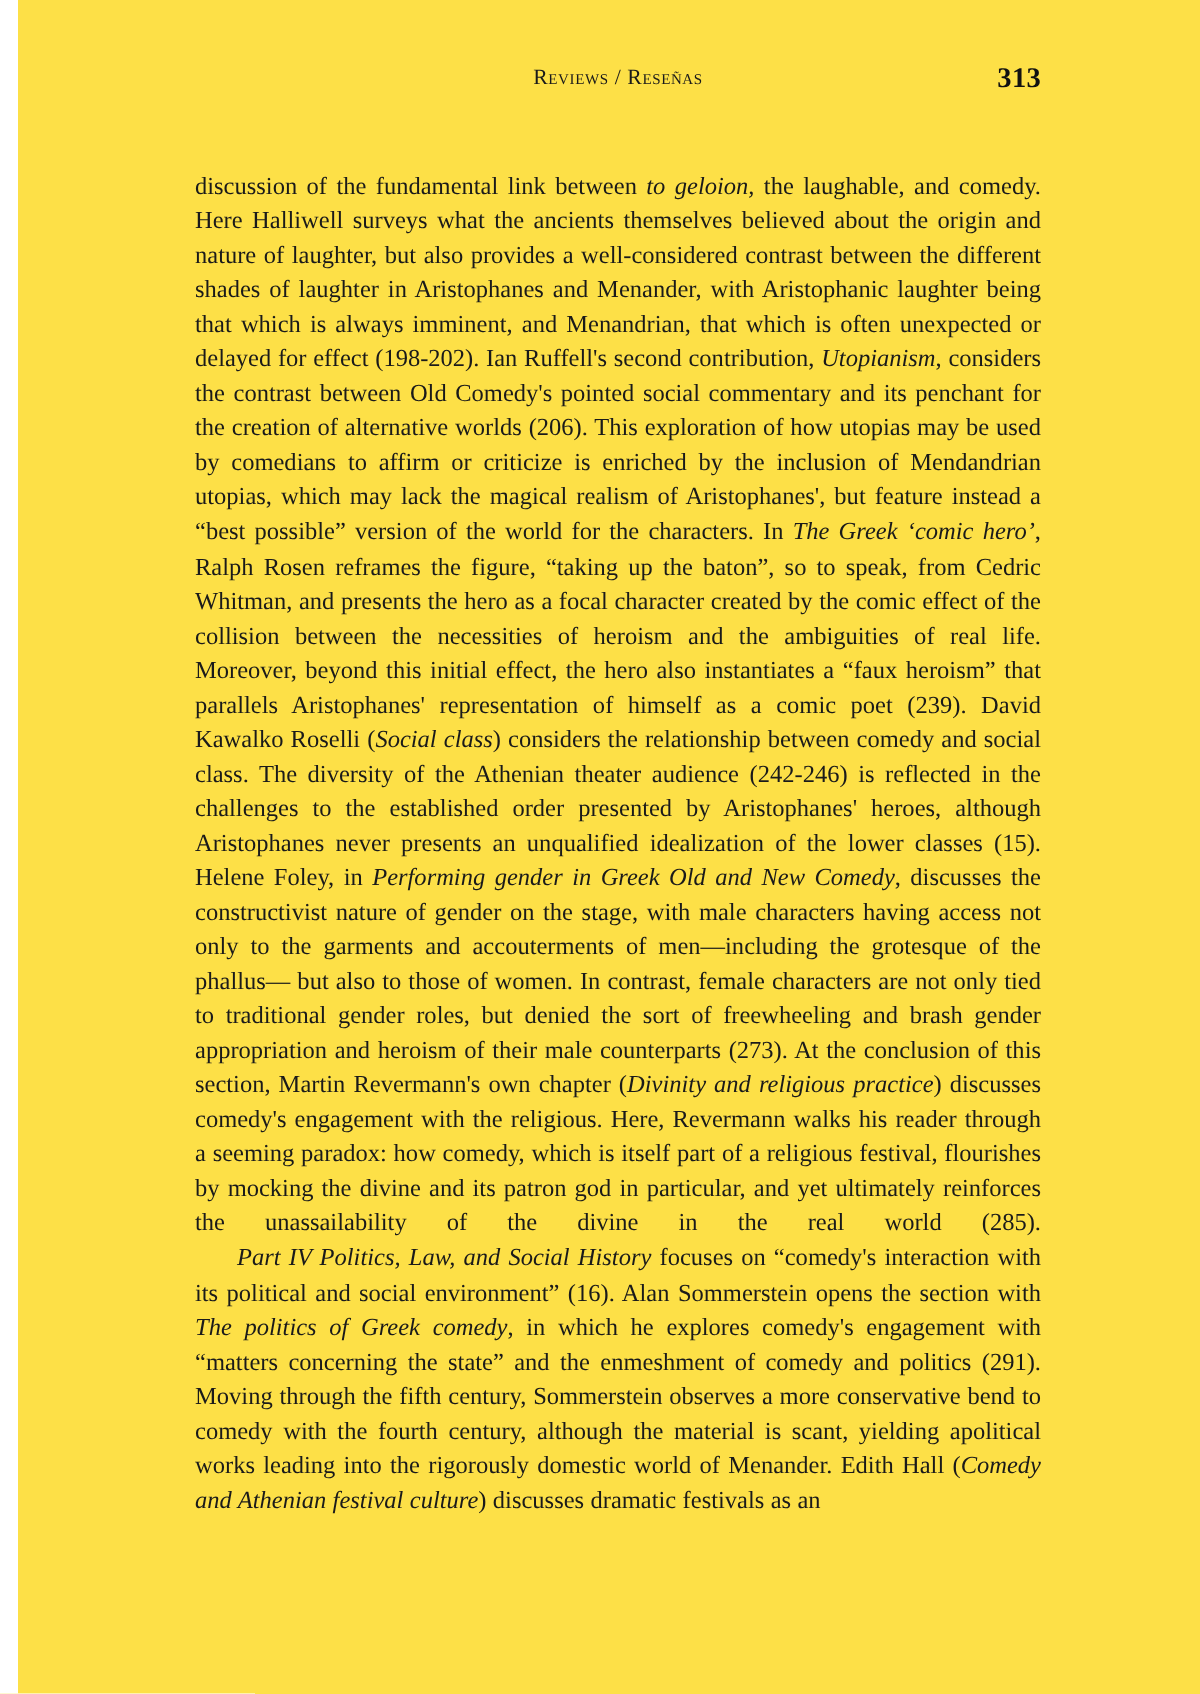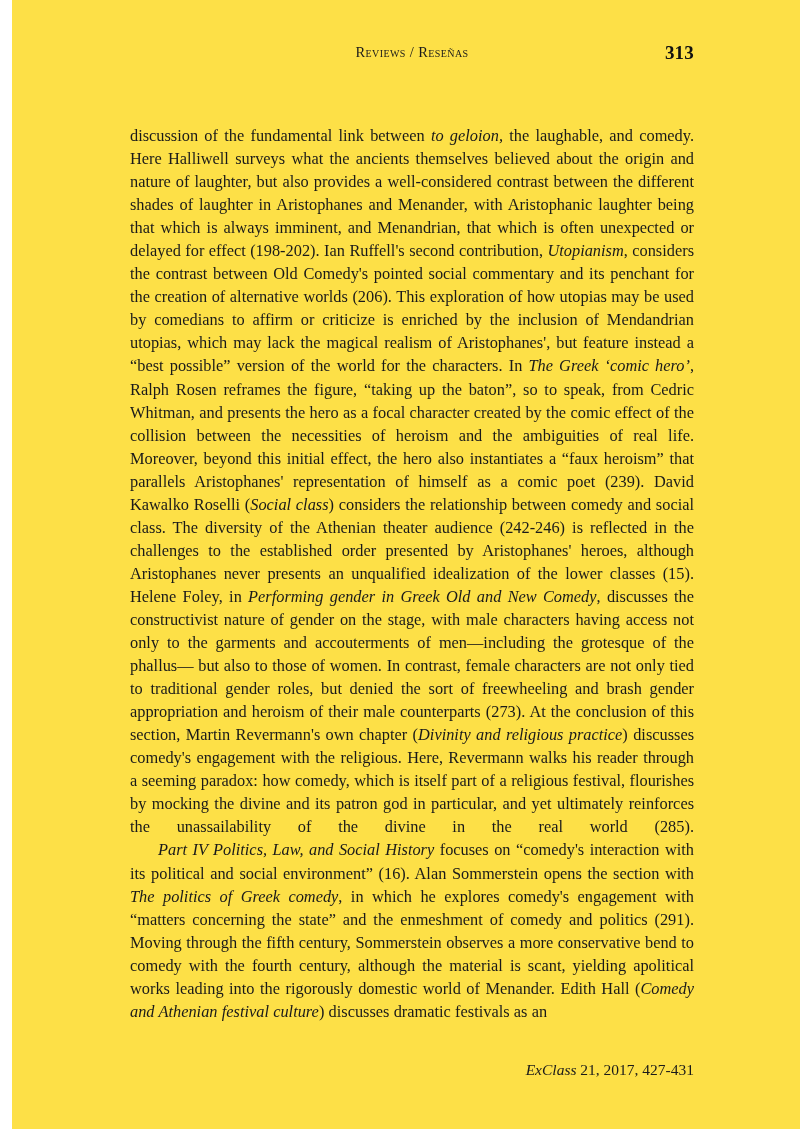--- a/index.html
+++ b/index.html
@@ -54,21 +54,20 @@
     color: #111;
     letter-spacing: 0.2px;
   }
 
   
   .textblock {
     position: absolute;
     left: 118px;
     top: 112px;
     width: 564px;
-    margin-top: 12px;
   }
 
   .para {
     margin: 0;
     font-size: 16.35px;
     line-height: 23.05px;
     text-align: justify;
     text-justify: inter-word;
     hyphens: none;
     -webkit-hyphens: none;
@@ -110,17 +109,14 @@
   <div class="running-head">
     <div class="running-head-title">Reviews / Reseñas</div>
     <div class="running-head-folio">313</div>
   </div>
 
   <div class="textblock">
     <p class="para force-justify" id="para-1">discussion of the fundamental link between <i>to geloion,</i> the laughable, and comedy. Here Halliwell surveys what the ancients themselves believed about the origin and nature of laughter, but also provides a well-considered contrast between the different shades of laughter in Aristophanes and Menander, with Aristophanic laughter being that which is always imminent, and Menandrian, that which is often unexpected or delayed for effect (198-202). Ian Ruffell's second contribution, <i>Utopianism</i>, considers the contrast between Old Comedy's pointed social commentary and its penchant for the creation of alternative worlds (206). This exploration of how utopias may be used by comedians to affirm or criticize is enriched by the inclusion of Mendandrian utopias, which may lack the magical realism of Aristophanes', but feature instead a “best possible” version of the world for the characters. In <i>The Greek ‘comic hero’</i>, Ralph Rosen reframes the figure, “taking up the baton”, so to speak, from Cedric Whitman, and presents the hero as a focal character created by the comic effect of the collision between the necessities of heroism and the ambiguities of real life. Moreover, beyond this initial effect, the hero also instantiates a “faux heroism” that parallels Aristophanes' representation of himself as a comic poet (239). David Kawalko Roselli (<i>Social class</i>) considers the relationship between comedy and social class. The diversity of the Athenian theater audience (242-246) is reflected in the challenges to the established order presented by Aristophanes' heroes, although Aristophanes never presents an unqualified idealization of the lower classes (15). Helene Foley, in <i>Performing gender in Greek Old and New Comedy</i>, discusses the constructivist nature of gender on the stage, with male characters having access not only to the garments and accouterments of men—including the grotesque of the phallus— but also to those of women. In contrast, female characters are not only tied to traditional gender roles, but denied the sort of freewheeling and brash gender appropriation and heroism of their male counterparts (273). At the conclusion of this section, Martin Revermann's own chapter (<i>Divinity and religious practice</i>) discusses comedy's engagement with the religious. Here, Revermann walks his reader through a seeming paradox: how comedy, which is itself part of a religious festival, flourishes by mocking the divine and its patron god in particular, and yet ultimately reinforces the unassailability of the divine in the real world (285).</p>
     <p class="para indent" id="para-2"><i>Part IV Politics, Law, and Social History</i> focuses on “comedy's interaction with its political and social environment” (16). Alan Sommerstein opens the section with <i>The politics of Greek comedy</i>, in which he explores comedy's engagement with “matters concerning the state” and the enmeshment of comedy and politics (291). Moving through the fifth century, Sommerstein observes a more conservative bend to comedy with the fourth century, although the material is scant, yielding apolitical works leading into the rigorously domestic world of Menander. Edith Hall (<i>Comedy and Athenian festival culture</i>) discusses dramatic festivals as an</p>
   </div>
 
-  <div class="footer">
-    <span class="journal">ExClass</span><span> 21, 2017, 427-431</span>
-  </div>
 
 </div>
 
 </body></html>

